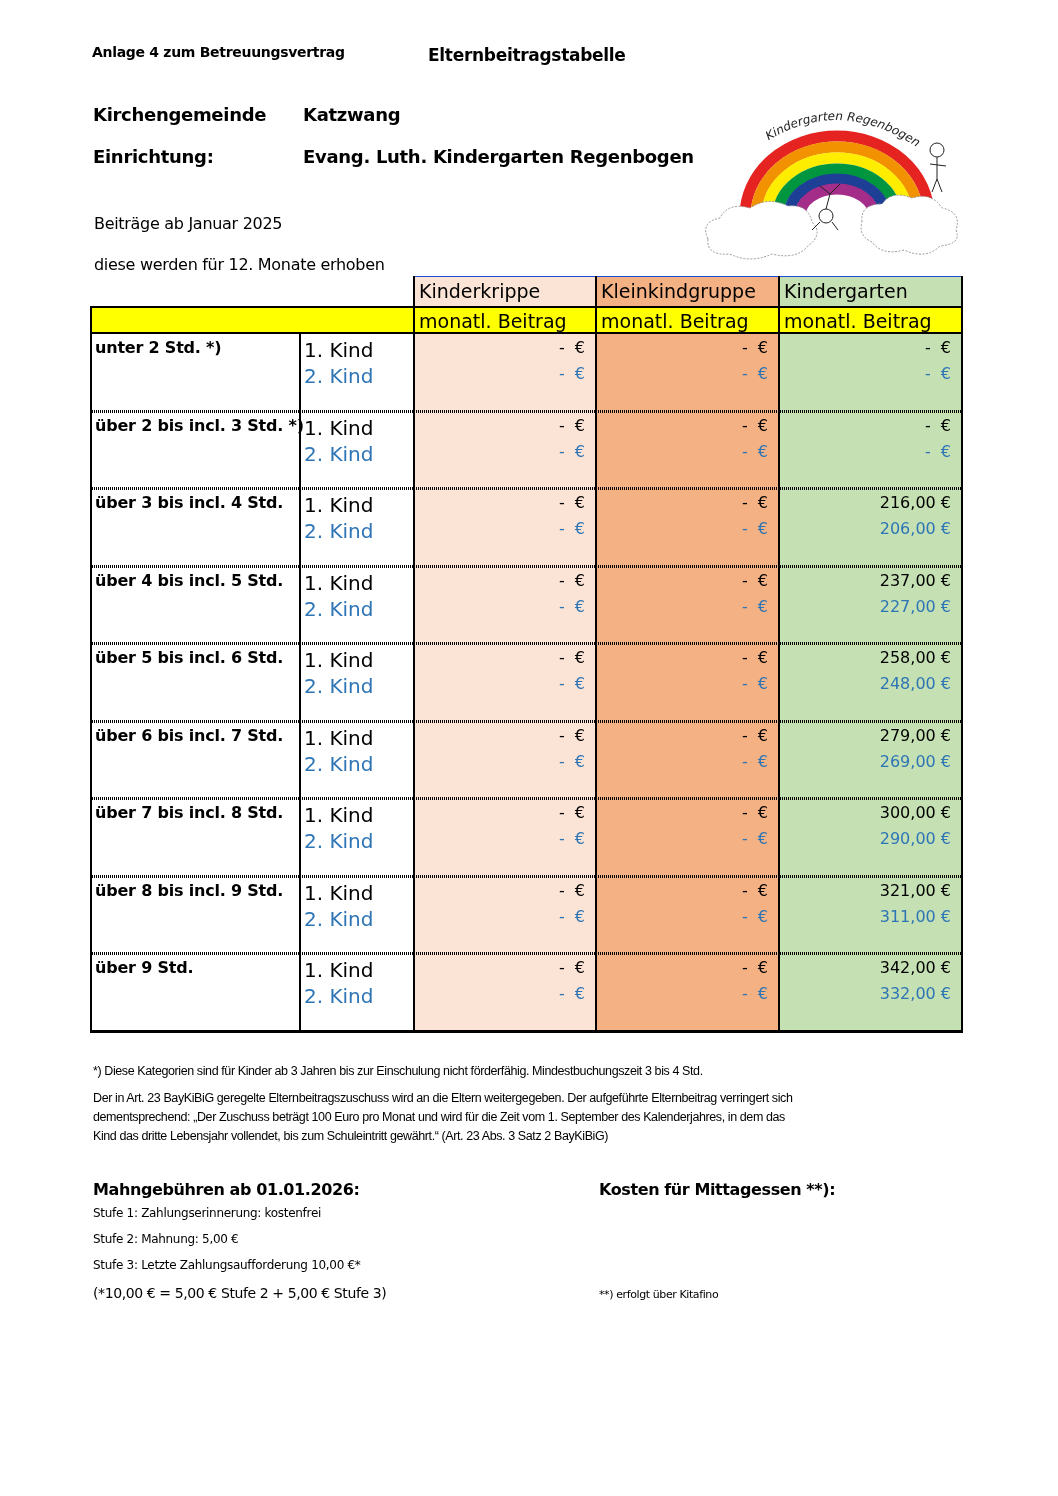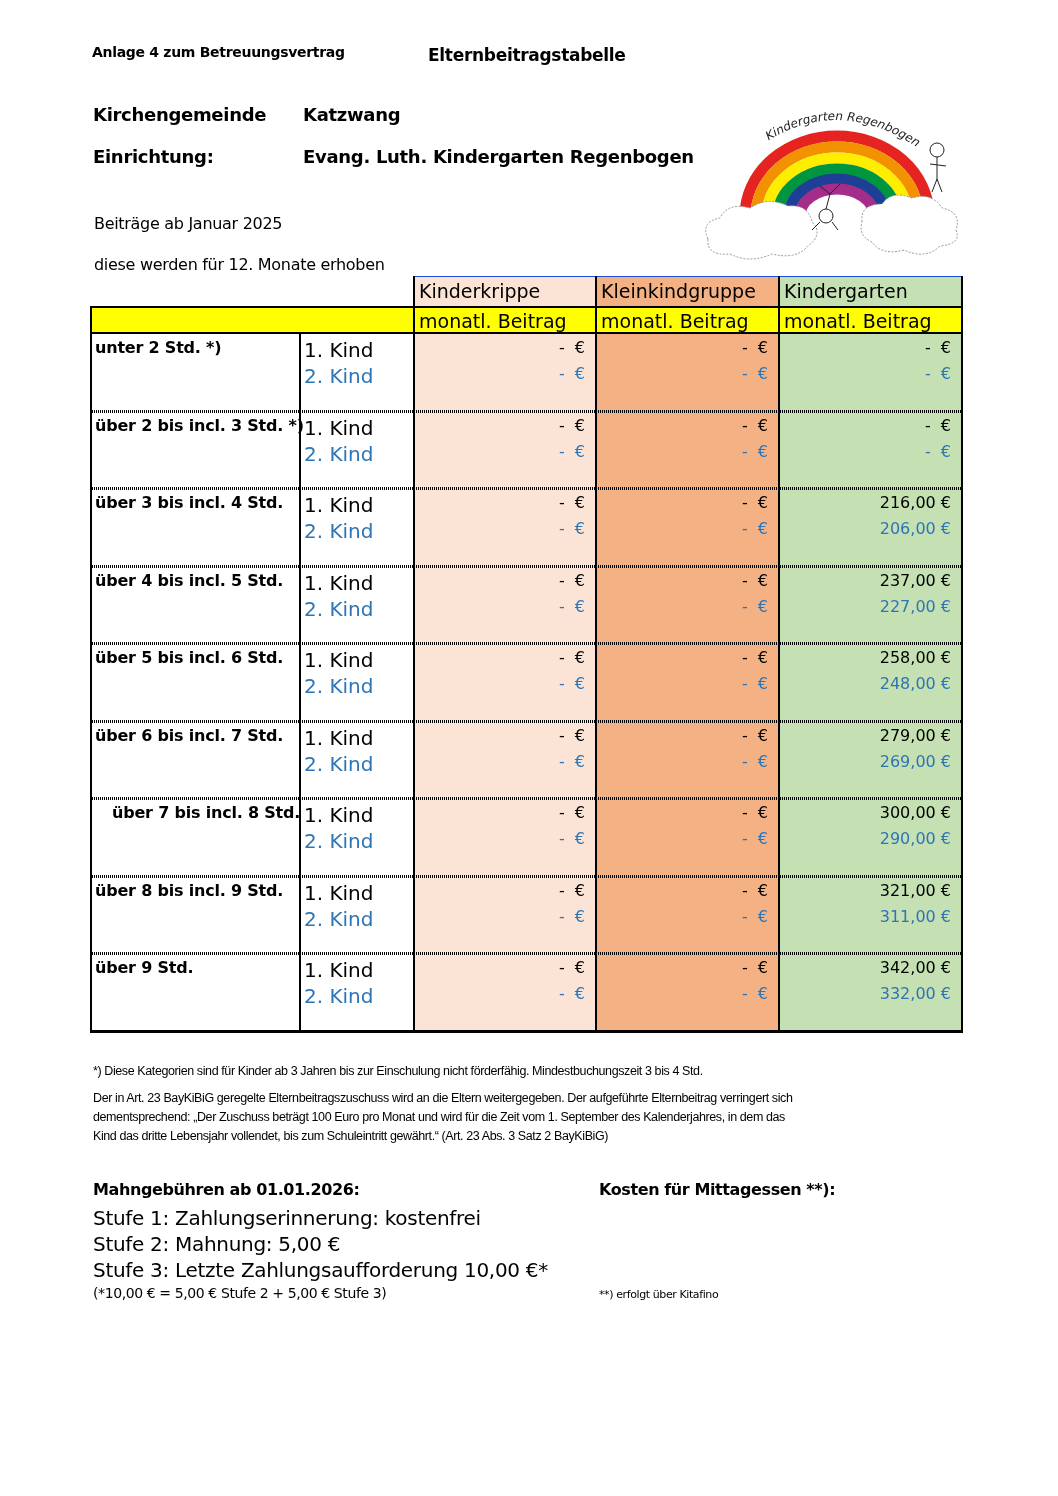--- a/index.html
+++ b/index.html
@@ -25,21 +25,21 @@
     .vline-thin { position: absolute; width: 1px; background: #000; }
     .dotline { position: absolute; height: 3px; background-image: repeating-linear-gradient(90deg, #000 0 1px, transparent 1px 2px); }
     .row-label { position: absolute; font-size: 16px; font-weight: bold; letter-spacing: -0.2px; }
     .kind-label { position: absolute; font-size: 20px; }
     .kind2 { color: #2e75b6; }
     .money { position: absolute; font-size: 16px; text-align: right; }
     .money.blue { color: #2e75b6; }
 
     .foot-small { font-size: 12.5px; letter-spacing: -0.4px; line-height: 19px; }
     .bottom-h { font-size: 16px; font-weight: bold; letter-spacing: -0.4px; }
-    .bottom-t { font-size: 20px; letter-spacing: -0.3px; }
+    .bottom-t { font-size: 12px; letter-spacing: -0.3px; }
   </style>
 </head>
 <body>
 
 <div class="abs cal" id="hdr-left">Anlage 4 zum Betreuungsvertrag</div>
 <div class="abs cal" id="hdr-title">Elternbeitragstabelle</div>
 
 <div class="abs cal info-label" style="left:93px; top:104px;">Kirchengemeinde</div>
 <div class="abs cal info-val" style="left:303px; top:104px;">Katzwang</div>
 <div class="abs cal info-label" style="left:93px; top:146px;">Einrichtung:</div>
@@ -151,21 +151,21 @@
       <div class="row-label cal" style="left: 5px; top: 449.5px;">über 6 bis incl. 7 Std.</div>
       <div class="kind-label cal" style="left: 214px; top: 449.5px;">1. Kind</div>
       <div class="kind-label cal kind2" style="left: 214px; top: 475.5px;">2. Kind</div>
       <div class="money cal" style="right: 378px; top: 449.5px; white-space: pre;">-  €</div>
       <div class="money cal blue" style="right: 378px; top: 475.5px; white-space: pre;">-  €</div>
       <div class="money cal" style="right: 195px; top: 449.5px; white-space: pre;">-  €</div>
       <div class="money cal blue" style="right: 195px; top: 475.5px; white-space: pre;">-  €</div>
       <div class="money cal" style="right: 12px; top: 449.5px; white-space: pre;">279,00 €</div>
       <div class="money cal blue" style="right: 12px; top: 475.5px; white-space: pre;">269,00 €</div>
       <div class="dotline" style="left: 2px; top: 521px; width: 869px;"></div>
-      <div class="row-label cal" style="left: 22px; top: 527px;">über 7 bis incl. 8 Std.</div>
+      <div class="row-label cal" style="left: 5px; top: 527px;">über 7 bis incl. 8 Std.</div>
       <div class="kind-label cal" style="left: 214px; top: 527px;">1. Kind</div>
       <div class="kind-label cal kind2" style="left: 214px; top: 553px;">2. Kind</div>
       <div class="money cal" style="right: 378px; top: 527px; white-space: pre;">-  €</div>
       <div class="money cal blue" style="right: 378px; top: 553px; white-space: pre;">-  €</div>
       <div class="money cal" style="right: 195px; top: 527px; white-space: pre;">-  €</div>
       <div class="money cal blue" style="right: 195px; top: 553px; white-space: pre;">-  €</div>
       <div class="money cal" style="right: 12px; top: 527px; white-space: pre;">300,00 €</div>
       <div class="money cal blue" style="right: 12px; top: 553px; white-space: pre;">290,00 €</div>
       <div class="dotline" style="left: 2px; top: 598.5px; width: 869px;"></div>
       <div class="row-label cal" style="left: 5px; top: 604.5px;">über 8 bis incl. 9 Std.</div>

